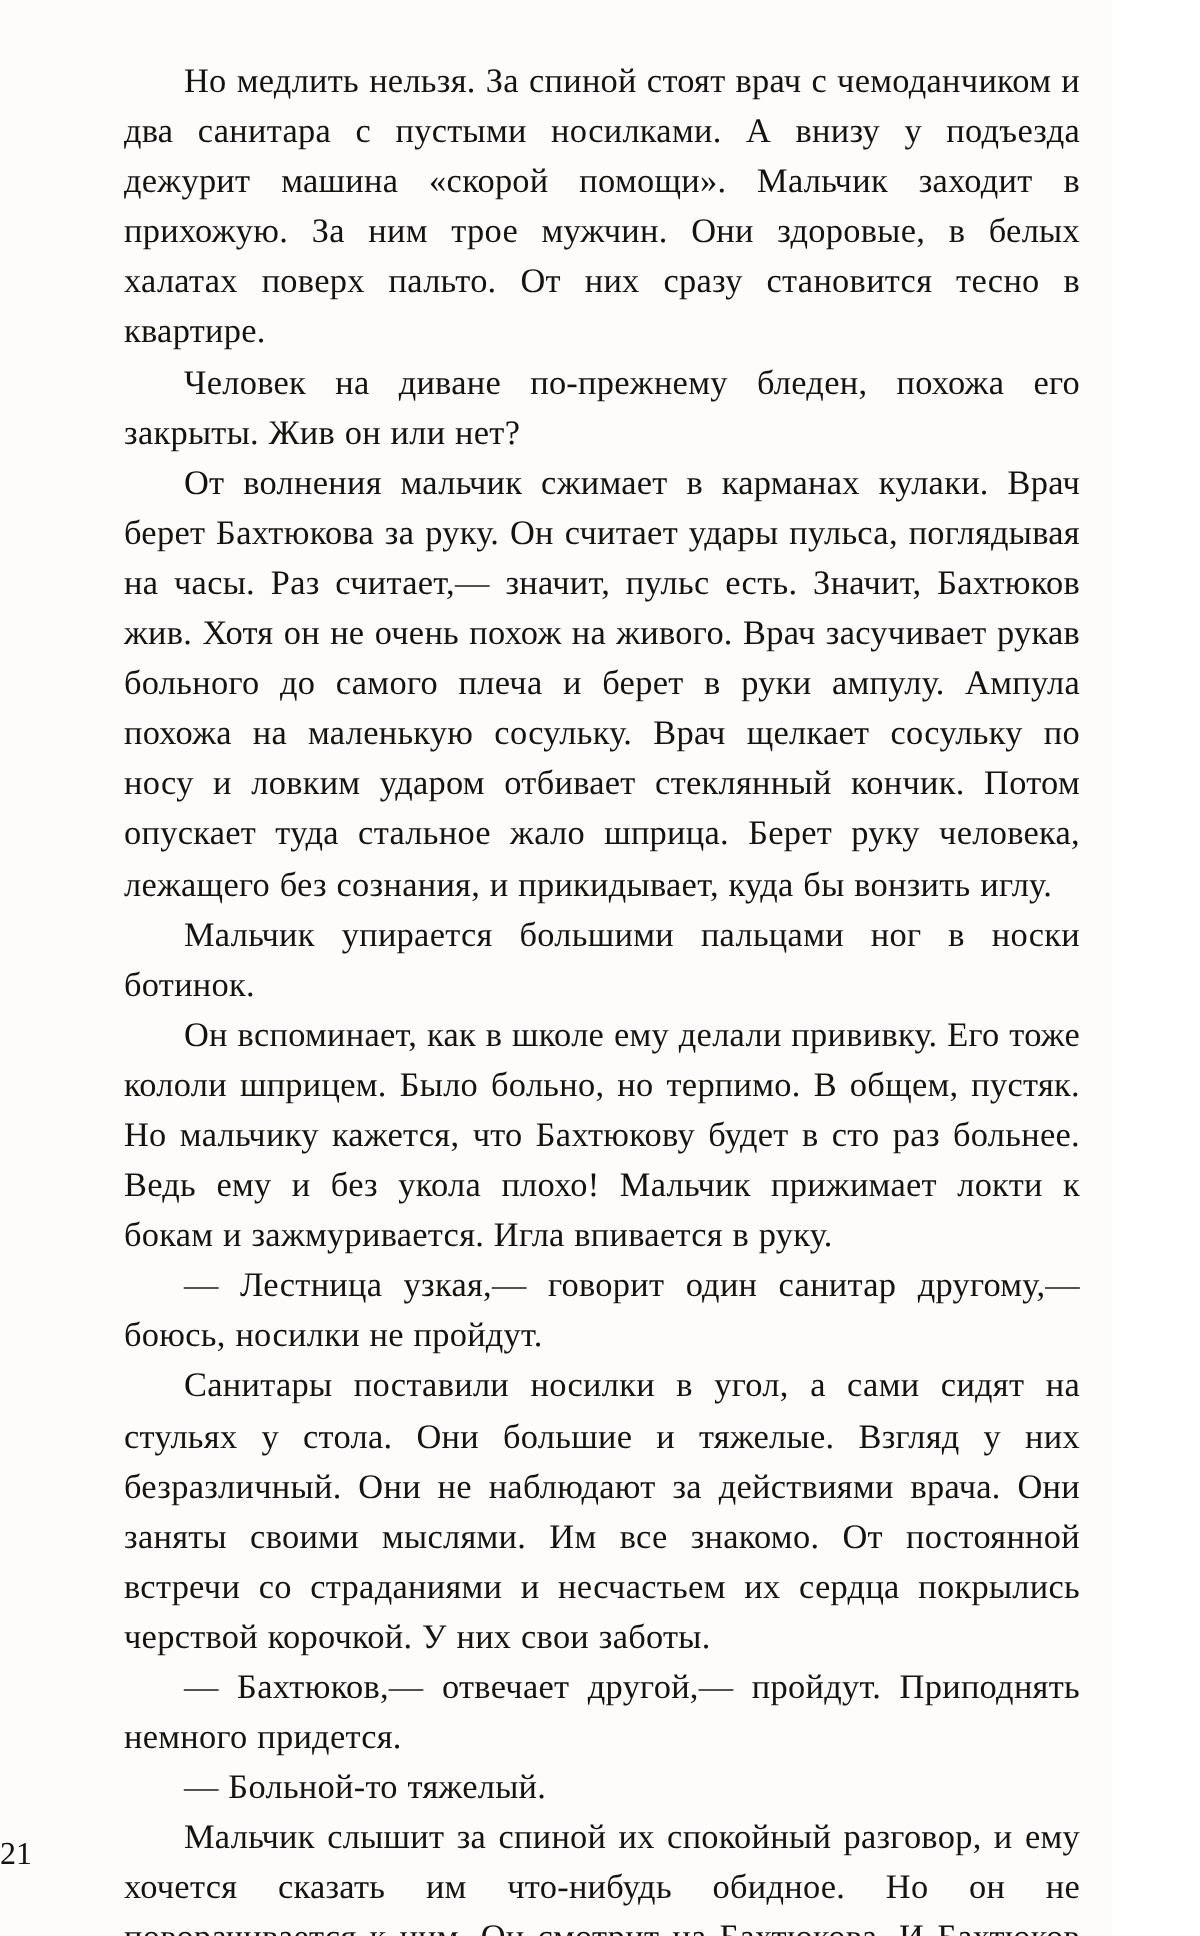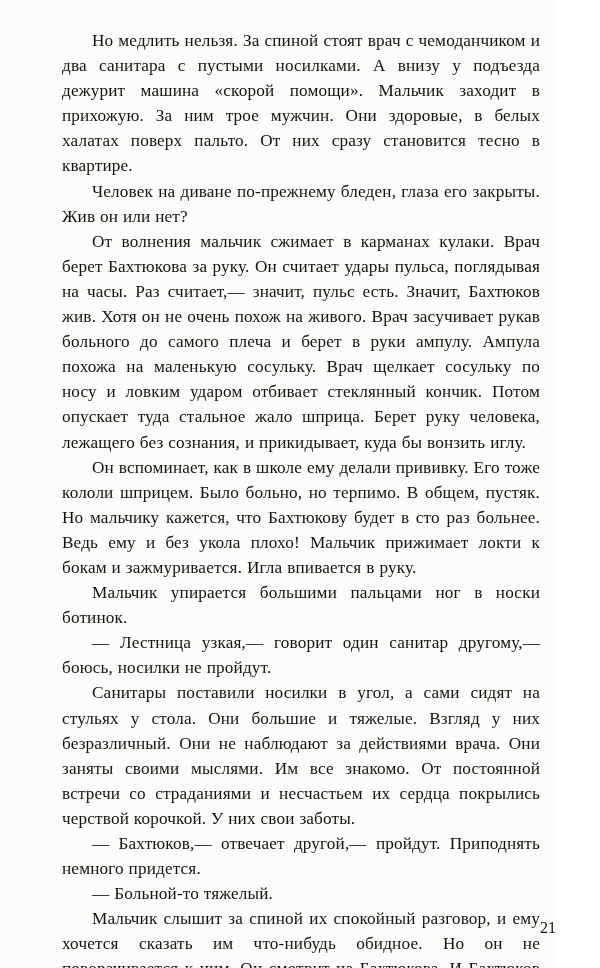--- a/index.html
+++ b/index.html
@@ -38,37 +38,37 @@
     -webkit-font-smoothing: none;
   }
   p.para.dialogue {
     text-indent: 30px;
   }
   .page-number {
     position: absolute;
     left: 0;
     right: 0;
     top: 918px;
-    text-align: right;
+    text-align: left;
     font-size: 16px;
     line-height: 20px;
     color: #15130f;
     font-family: "Liberation Serif", "DejaVu Serif", serif;
   }
 </style>
 </head>
 <body>
 
 <div class="page">
   <div class="text-column">
     <p class="para">Но медлить нельзя. За спиной стоят врач с чемоданчиком и два санитара с пустыми носилками. А внизу у подъезда дежурит машина «скорой помощи». Мальчик заходит в прихожую. За ним трое мужчин. Они здоровые, в белых халатах поверх пальто. От них сразу становится тесно в квартире.</p>
-    <p class="para">Человек на диване по-прежнему бледен, глаза его закрыты. Жив он или нет?</p>
+    <p class="para">Человек на диване по-прежнему бледен, похожа его закрыты. Жив он или нет?</p>
     <p class="para">От волнения мальчик сжимает в карманах кулаки. Врач берет Бахтюкова за руку. Он считает удары пульса, поглядывая на часы. Раз считает,— значит, пульс есть. Значит, Бахтюков жив. Хотя он не очень похож на живого. Врач засучивает рукав больного до самого плеча и берет в руки ампулу. Ампула похожа на маленькую сосульку. Врач щелкает сосульку по носу и ловким ударом отбивает стеклянный кончик. Потом опускает туда стальное жало шприца. Берет руку человека, лежащего без сознания, и прикидывает, куда бы вонзить иглу.</p>
+    <p class="para">Мальчик упирается большими пальцами ног в носки ботинок.</p>
     <p class="para">Он вспоминает, как в школе ему делали прививку. Его тоже кололи шприцем. Было больно, но терпимо. В общем, пустяк. Но мальчику кажется, что Бахтюкову будет в сто раз больнее. Ведь ему и без укола плохо! Мальчик прижимает локти к бокам и зажмуривается. Игла впивается в руку.</p>
-    <p class="para">Мальчик упирается большими пальцами ног в носки ботинок.</p>
     <p class="para dialogue">— Лестница узкая,— говорит один санитар другому,— боюсь, носилки не пройдут.</p>
     <p class="para">Санитары поставили носилки в угол, а сами сидят на стульях у стола. Они большие и тяжелые. Взгляд у них безразличный. Они не наблюдают за действиями врача. Они заняты своими мыслями. Им все знакомо. От постоянной встречи со страданиями и несчастьем их сердца покрылись черствой корочкой. У них свои заботы.</p>
     <p class="para dialogue">— Бахтюков,— отвечает другой,— пройдут.  Приподнять немного придется.</p>
     <p class="para dialogue">— Больной-то тяжелый.</p>
     <p class="para">Мальчик слышит за спиной их спокойный разговор, и ему хочется сказать им что-нибудь обидное. Но он не поворачивается к ним. Он смотрит на Бахтюкова. И Бахтюков открывает глаза.</p>
 
   </div>
   <div class="page-number">21</div>
 </div>
 

